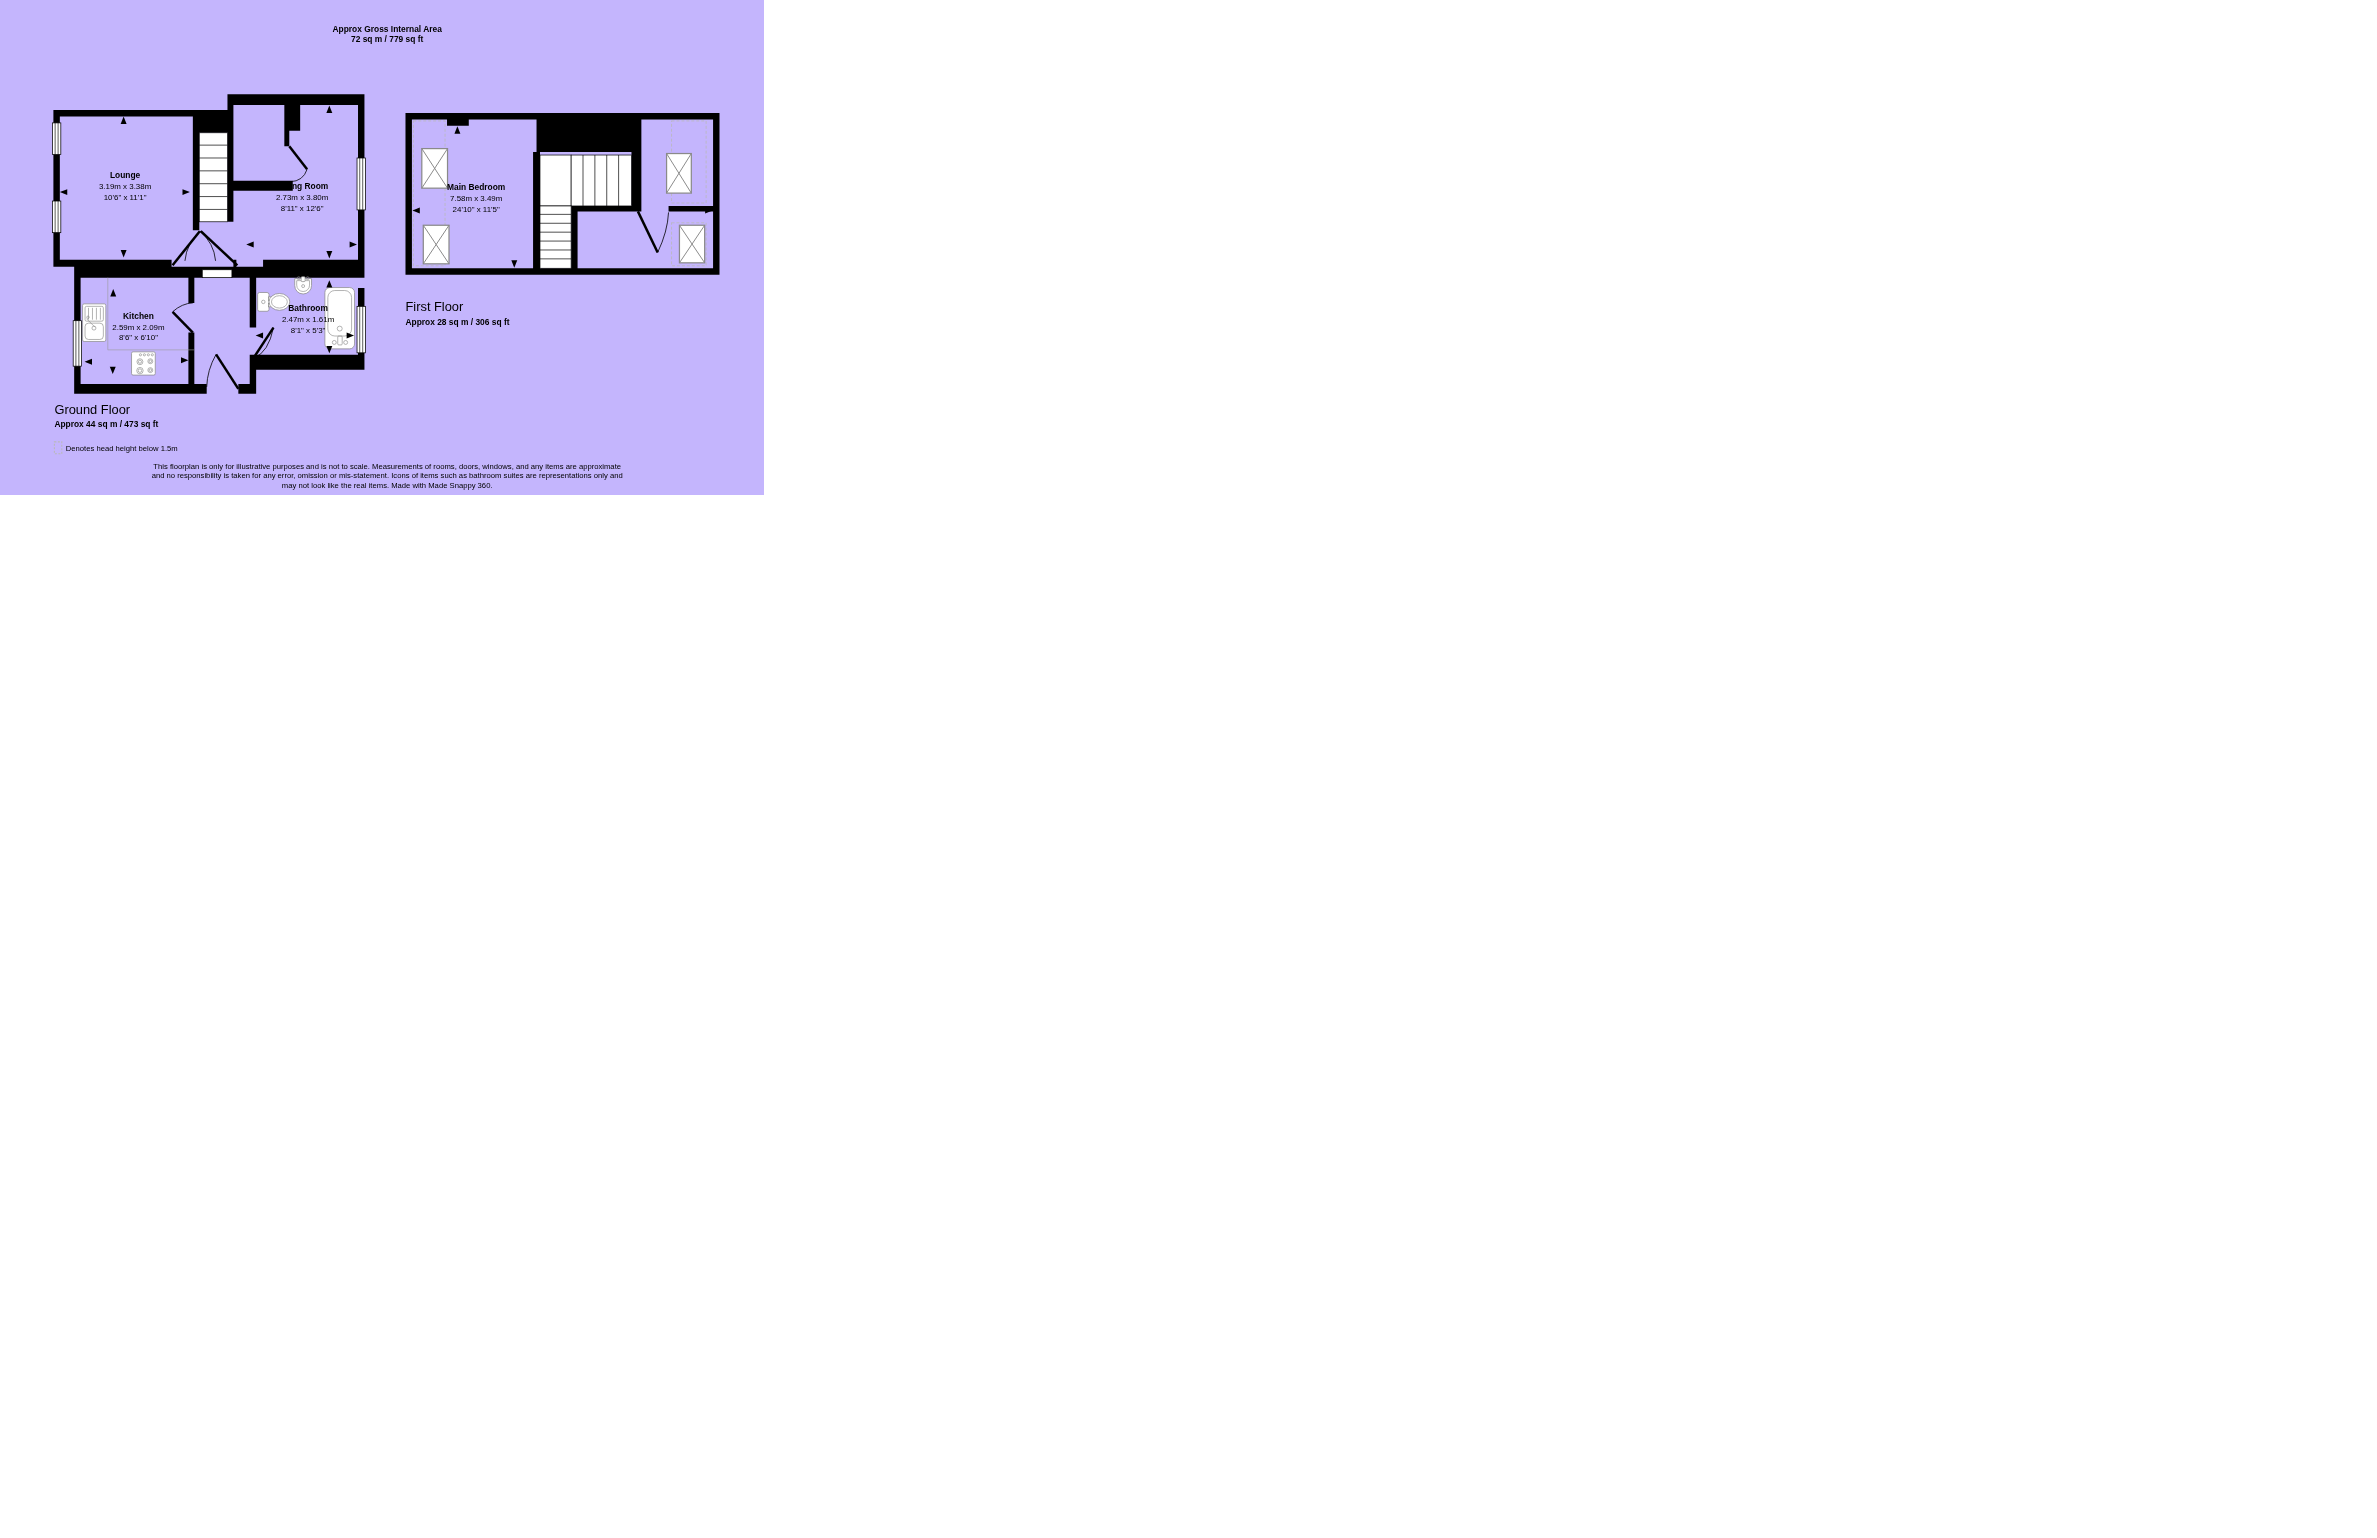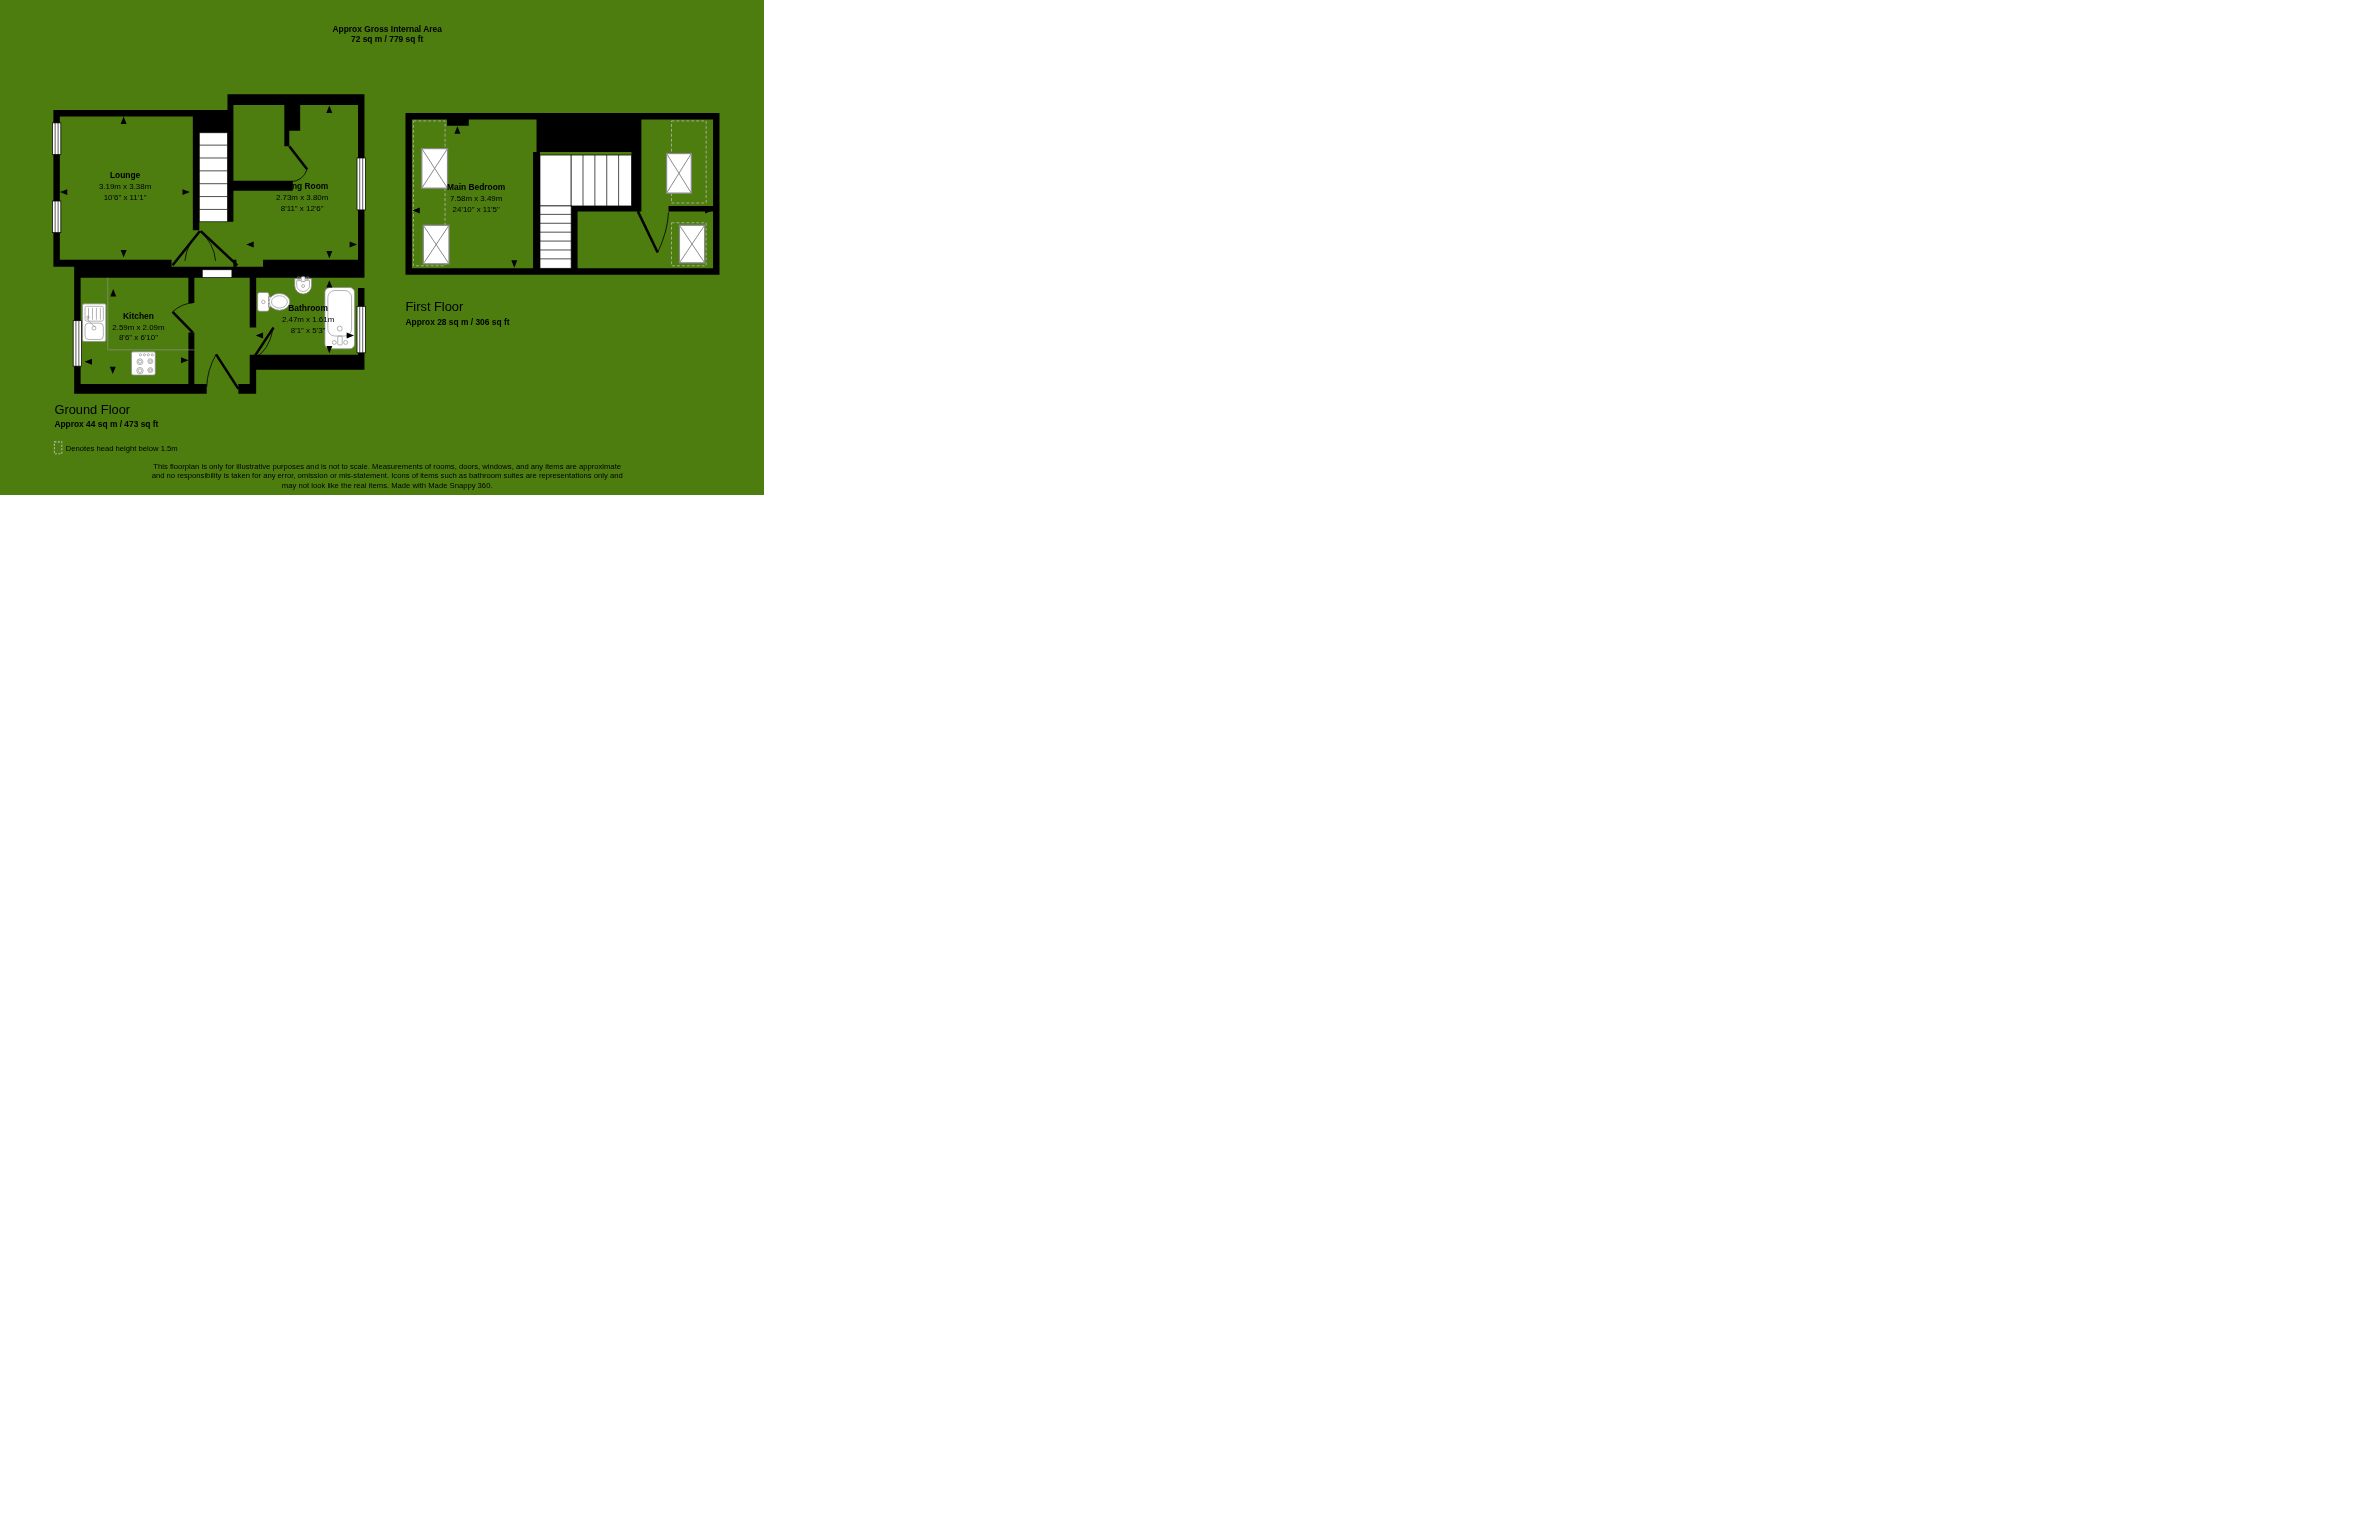--- a/index.html
+++ b/index.html
@@ -1,16 +1,16 @@
 <!DOCTYPE html>
 <html style="font-size:8px"><head>
 <meta charset="utf-8">
 <style>
   html,body{margin:0;padding:0;background:#ffffff;}
-  .page{position:relative;width:764px;height:495px;background:#4d7c0f;overflow:hidden;
+  .page{position:relative;width:764px;height:495px;background:#c4b5fd;overflow:hidden;
         font-family:"Liberation Sans", sans-serif;}
   svg text{font-family:"Liberation Sans", sans-serif;fill:#000;}
   .t1{font-size:17px;font-weight:bold;text-anchor:middle;}
   .rn{font-size:17px;font-weight:bold;text-anchor:middle;}
   .rd{font-size:16px;text-anchor:middle;}
   .fl{font-size:26px;}
   .fa{font-size:17px;font-weight:bold;}
   .lg{font-size:15.5px;}
   .dc{font-size:15.5px;text-anchor:middle;}
   .w{fill:#000000;stroke:none;}

